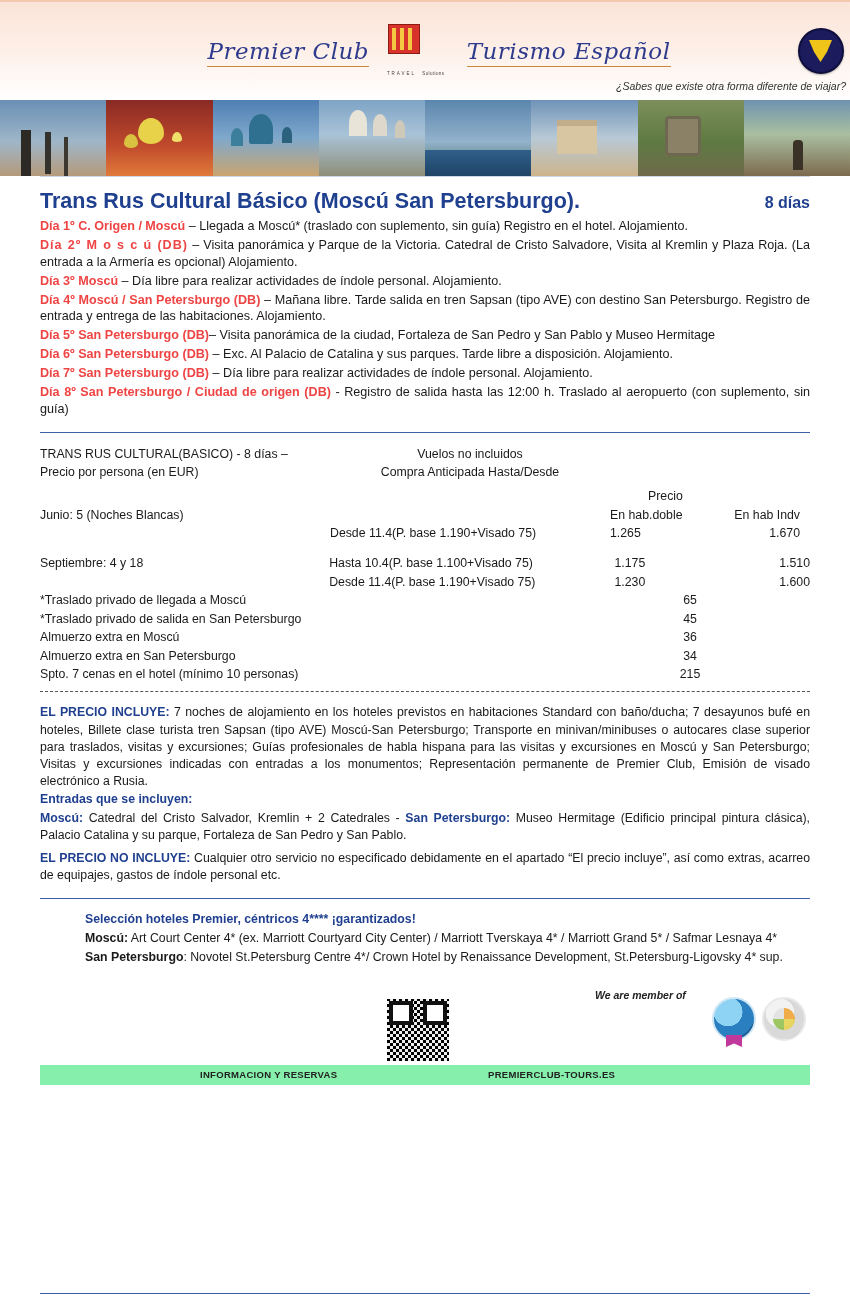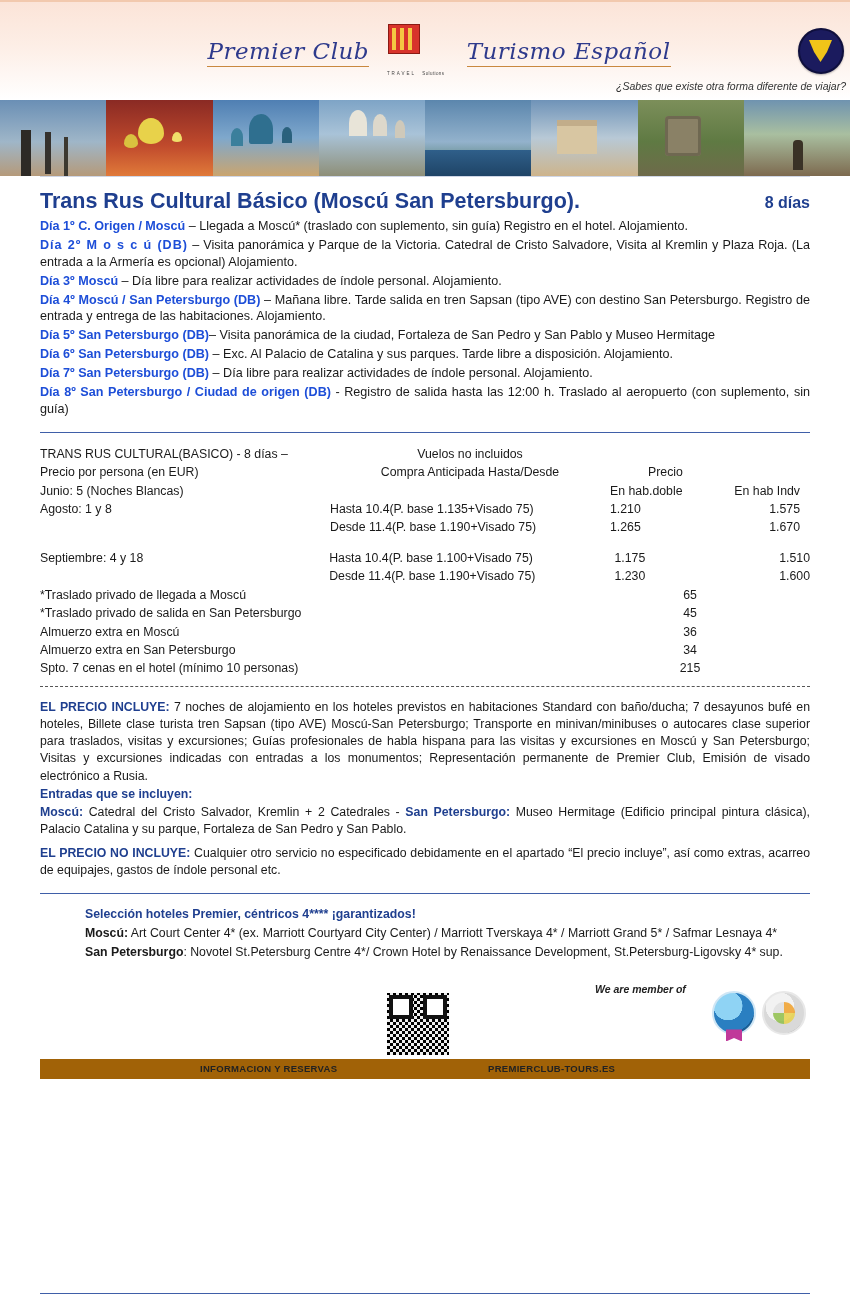--- a/index.html
+++ b/index.html
@@ -203,21 +203,21 @@
     white-space: nowrap;
   }
 
   .itin p {
     margin: 0 0 2px 0;
     font-size: 12.6px;
     line-height: 1.34;
     text-align: justify;
   }
   .daylbl {
-    color: #1d4ed8;
+    color: #ef4444;
     font-weight: bold;
   }
   .daylbl.wide { letter-spacing: 1px; }
 
   .rule {
     border: none;
     border-top: 1.5px solid #3f5fa8;
     margin: 14px 0 12px 0;
   }
   .rule.dash {
@@ -328,21 +328,21 @@
     border-radius: 50%;
     background: conic-gradient(#f0a02a 0 25%, #e8d24a 25% 50%, #8fbf4a 50% 75%, #e0e0e0 75% 100%);
     opacity: .85;
   }
   .contact-bar {
     position: absolute;
     left: 0;
     top: 76px;
     width: 100%;
     height: 20px;
-    background: #a16207;
+    background: #86efac;
   }
   .contact-bar .info {
     position: absolute;
     left: 160px;
     top: 4px;
     font-size: 9.5px;
     font-weight: bold;
     letter-spacing: 0.3px;
     color: #222;
   }
@@ -438,35 +438,29 @@
 
     <div class="prices">
       <div class="prow">
         <div class="pc1">TRANS RUS CULTURAL(BASICO) - 8 días –</div>
         <div class="pc2 center">Vuelos no incluidos</div>
         <div class="pc3"></div>
       </div>
       <div class="prow">
         <div class="pc1">Precio por persona (en EUR)</div>
         <div class="pc2 center">Compra Anticipada Hasta/Desde</div>
-        <div class="pc3" style="padding-left:38px;">Precio</div>
+        <div class="pc3" style="padding-left:38px;margin-top:24px;">Precio</div>
       </div>
       <div class="prow">
         <div class="pc1">Junio: 5 (Noches Blancas)</div>
         <div class="pc2"></div>
         <div class="pc3">En hab.doble</div>
         <div class="pc4">En hab Indv</div>
       </div>
 
-      <div class="prow">
-        <div class="pc1">Agosto: 1 y 8</div>
-        <div class="pc2">Hasta 10.4(P. base 1.135+Visado 75)</div>
-        <div class="pc3">1.210</div>
-        <div class="pc4">1.575</div>
-      </div>
       <div class="prow">
         <div class="pc1"></div>
         <div class="pc2">Desde 11.4(P. base 1.190+Visado 75)</div>
         <div class="pc3">1.265</div>
         <div class="pc4">1.670</div>
       </div>
 
       <div class="spacer"></div>
 
       <div class="prow">

